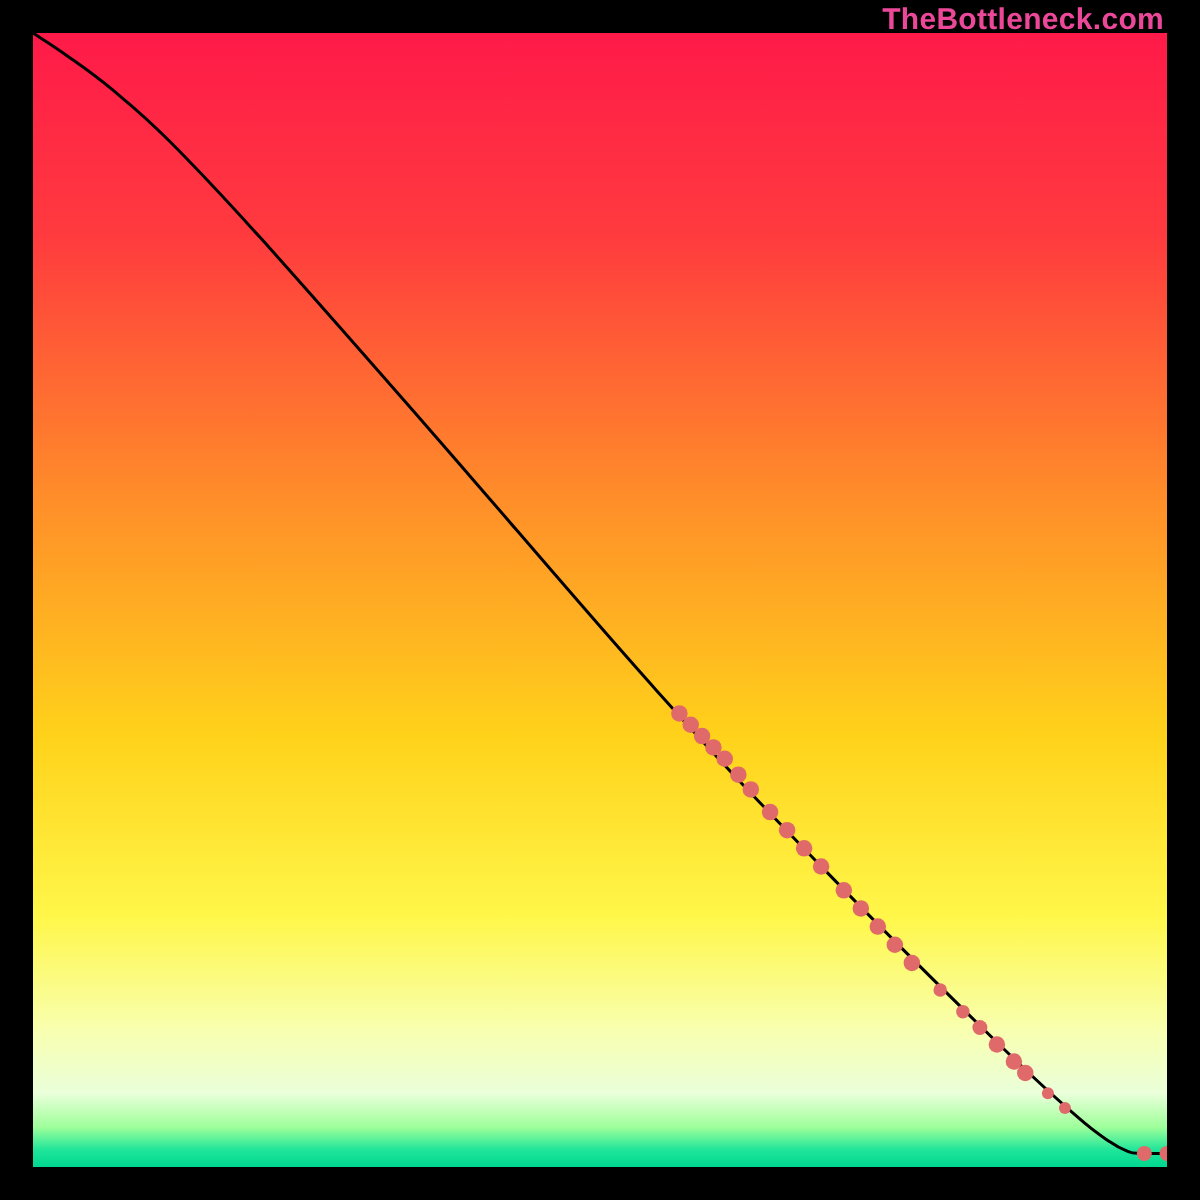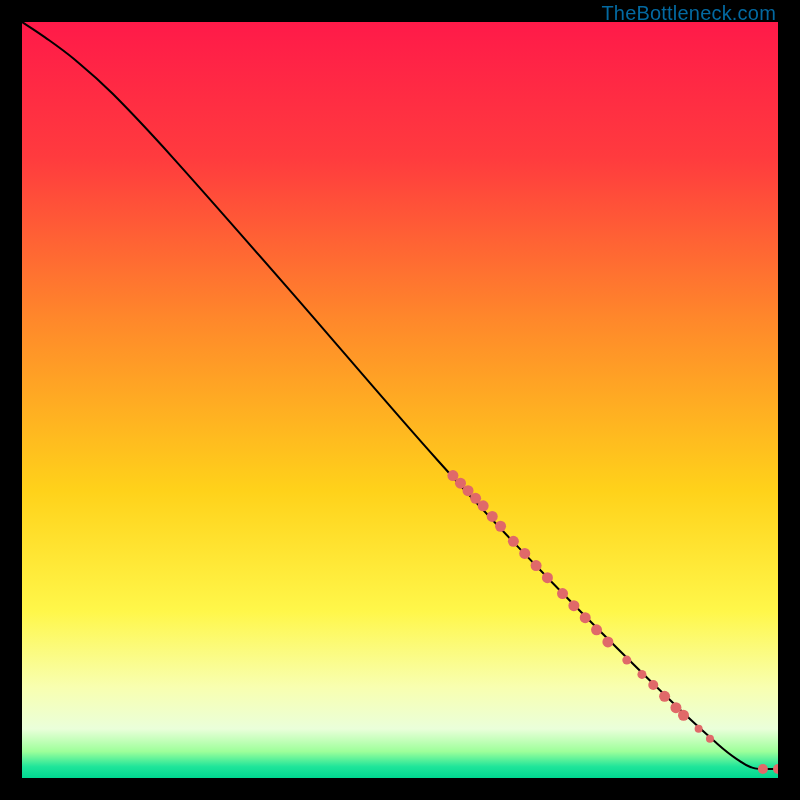--- a/index.html
+++ b/index.html
@@ -23,23 +23,23 @@
     position: absolute;
     left: 0;
     top: 0;
     width: 756px;
     height: 756px;
   }
   .watermark {
     position: absolute;
     top: 2px;
     right: 24px;
-    color: #0369a1;
+    color: #ec4899;
     font-size: 20px;
-    font-weight: 400;
+    font-weight: 700;
     letter-spacing: 0.2px;
   }
   svg { display: block; }
 </style>
 </head>
 <body>
 
 <div class="watermark">TheBottleneck.com</div>
 
 <div class="frame">

